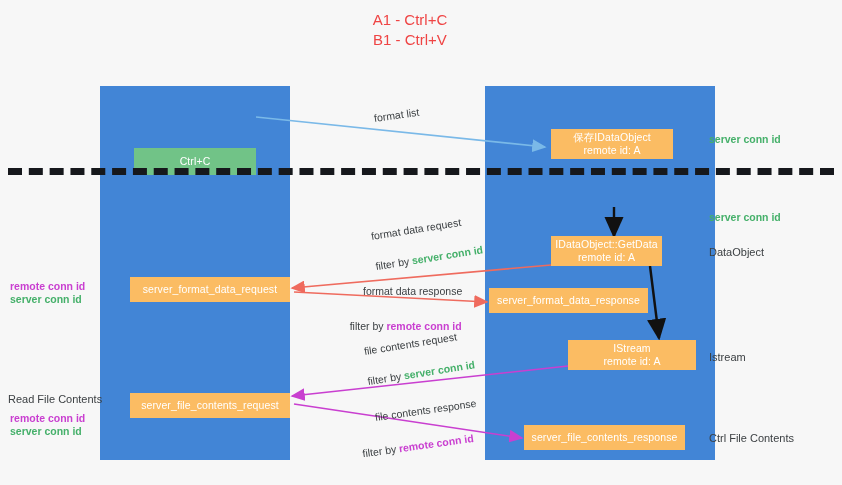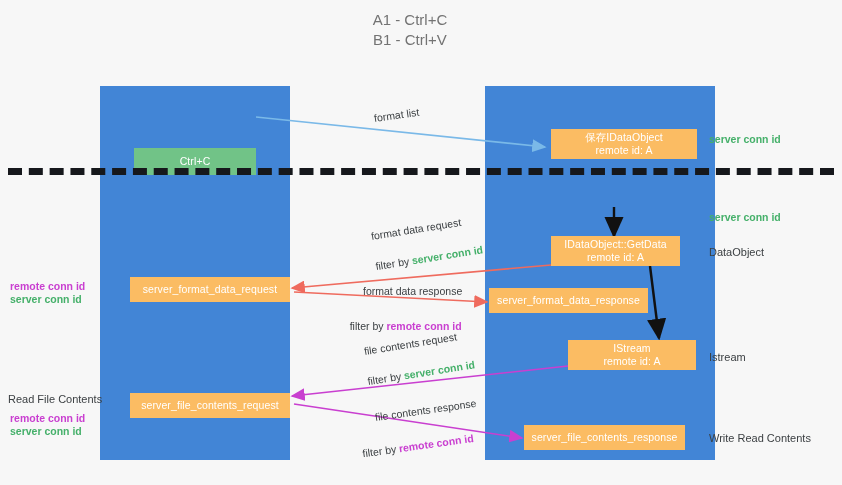--- a/index.html
+++ b/index.html
@@ -21,21 +21,21 @@
   }
   
   .title {
     position: absolute;
     left: 0;
     top: 10px;
     width: 820px;
     text-align: center;
     font-size: 15px;
     line-height: 20px;
-    color: #737373;
+    color: #ef4444;
     white-space: pre;
   }
   
   .col-head {
     position: absolute;
     text-align: center;
     font-size: 11px;
     line-height: 13px;
     color: #3c4043;
     white-space: pre;
@@ -139,25 +139,25 @@
 
     <path d="M650,266 L659,338" stroke="#111111" stroke-width="2.4" fill="none" marker-end="url(#ar-blk)"></path>
 
     <path d="M568,366 L292,396" stroke="#c93fd0" stroke-width="1.6" fill="none" marker-end="url(#ar-mag)"></path>
 
     <path d="M294,404 L522,438" stroke="#c93fd0" stroke-width="1.6" fill="none" marker-end="url(#ar-mag)"></path>
   </svg>
 
   <div class="node green" style="left:134px; top:104px; width:122px; height:27px;margin-top:44px;">Ctrl+C</div>
 
-  <div class="node orange" style="left:551px; top:129px; width:146px; height:30px;">保存IDataObject
+  <div class="node orange" style="left:551px; top:129px; width:122px; height:30px;">保存IDataObject
 remote id: A</div>
 
 
-  <div class="node orange" style="left:551px; top:236px; width:129px; height:30px;">IDataObject::GetData
+  <div class="node orange" style="left:551px; top:236px; width:111px; height:30px;">IDataObject::GetData
 remote id: A</div>
 
   <div class="node orange" style="left:130px; top:277px; width:160px; height:25px;">server_format_data_request</div>
 
   <div class="node orange" style="left:489px; top:288px; width:159px; height:25px;">server_format_data_response</div>
 
   <div class="node orange" style="left:568px; top:340px; width:128px; height:30px;">IStream
 remote id: A</div>
 
   <div class="node orange" style="left:130px; top:393px; width:160px; height:25px;">server_file_contents_request</div>
@@ -185,21 +185,21 @@
 
   <div class="lbl rot-b" style="left:375px; top:410px;">file contents response</div>
   <div class="lbl rot-b" style="left:351px; top:434px;">
     <span>filter by </span><span class="magenta-t">remote conn id</span>
   </div>
 
   <div class="lbl green-t" style="left:709px; top:132px;">server conn id</div>
   <div class="lbl green-t" style="left:709px; top:210px;">server conn id</div>
   <div class="lbl big" style="left:709px; top:245px;">DataObject</div>
   <div class="lbl big" style="left:709px; top:350px;">Istream</div>
-  <div class="lbl big" style="left:709px; top:431px;">Write Read Contents</div>
+  <div class="lbl big" style="left:709px; top:431px;">Ctrl File Contents</div>
 
   <div class="lbl magenta-t" style="left:10px; top:279px;">remote conn id</div>
   <div class="lbl green-t" style="left:10px; top:292px;">server conn id</div>
 
   <div class="lbl big" style="left:8px; top:392px;">Read File Contents</div>
   <div class="lbl magenta-t" style="left:10px; top:411px;">remote conn id</div>
   <div class="lbl green-t" style="left:10px; top:424px;">server conn id</div>
 
 </div>
 

